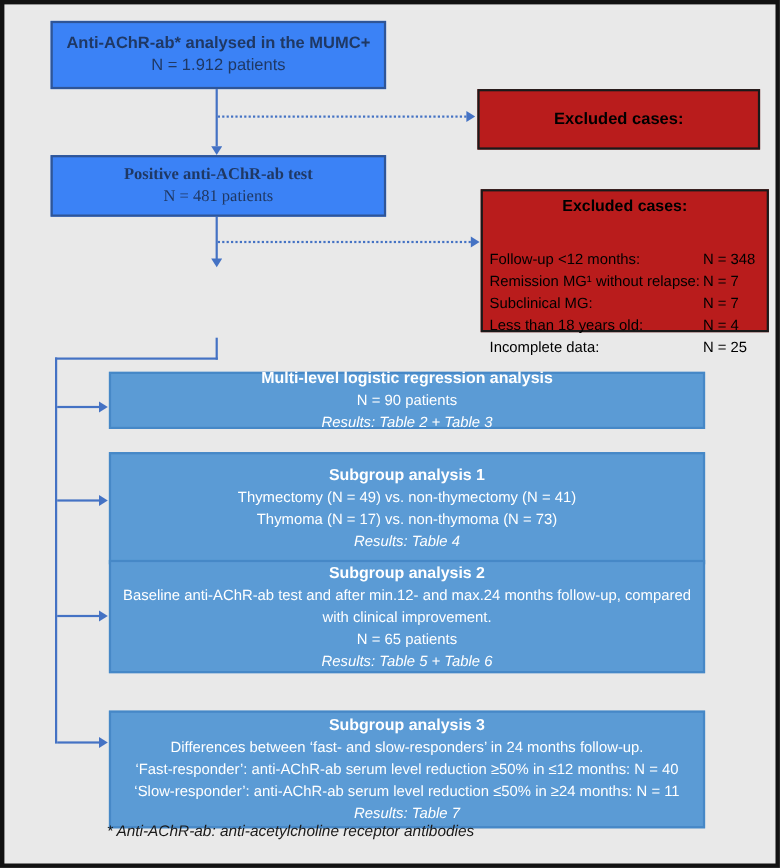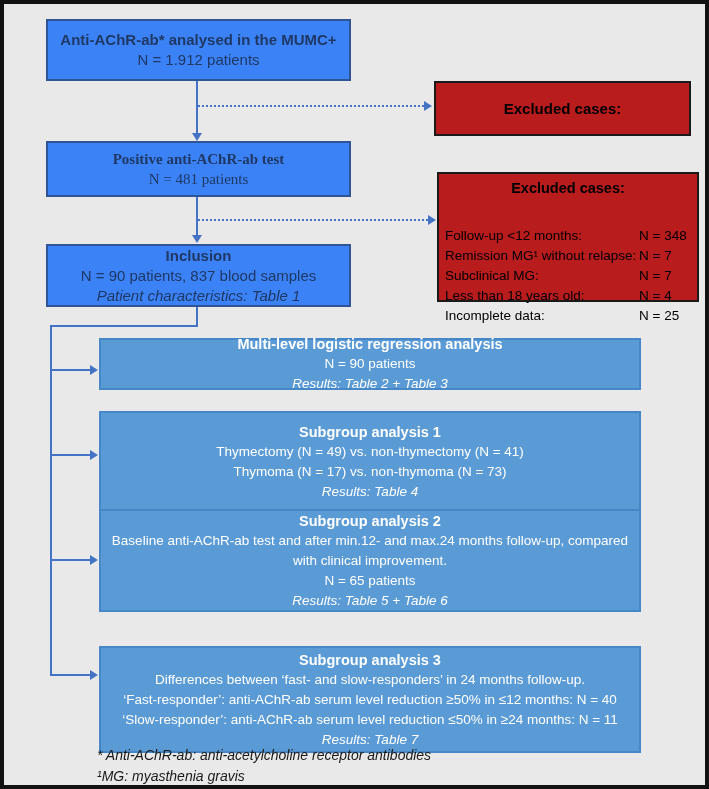--- a/index.html
+++ b/index.html
@@ -126,25 +126,20 @@
         <span class="lab">Less than 18 years old:</span>
         <span class="val">N = 4</span>
       </div>
       <div class="exrow">
         <span class="lab">Incomplete data:</span>
         <span class="val">N = 25</span>
       </div>
     </div>
   </div>
 
-  <div class="fbox primary" style="left:42px;top:240px;width:305px;height:63px;">
-    <div class="t">Inclusion</div>
-    <div class="l">N = 90 patients, 837 blood samples</div>
-    <div class="l it">Patient characteristics: Table 1</div>
-  </div>
 
   <div class="fbox analysis" style="left:95px;top:334px;width:542px;height:52px;">
     <div class="t">Multi-level logistic regression analysis</div>
     <div class="l">N = 90 patients</div>
     <div class="l it">Results: Table 2 + Table 3</div>
   </div>
 
   <div class="fbox analysis" style="left:95px;top:407px;width:542px;height:102px;">
     <div class="t">Subgroup analysis 1</div>
     <div class="l">Thymectomy (N = 49) vs. non-thymectomy (N = 41)</div>
@@ -163,16 +158,15 @@
   <div class="fbox analysis" style="left:95px;top:618px;width:542px;height:107px;margin-top:24px;">
     <div class="t">Subgroup analysis 3</div>
     <div class="l">Differences between ‘fast- and slow-responders’ in 24 months follow-up.</div>
     <div class="l">‘Fast-responder’: anti-AChR-ab serum level reduction ≥50% in ≤12 months: N = 40</div>
     <div class="l">‘Slow-responder’: anti-AChR-ab serum level reduction ≤50% in ≥24 months: N = 11</div>
     <div class="l it">Results: Table 7</div>
   </div>
 
   <div class="footnotes">
     <div>* Anti-AChR-ab: anti-acetylcholine receptor antibodies</div>
-    <div>¹MG: myasthenia gravis</div>
   </div>
 
 </div>
 
 </body></html>

